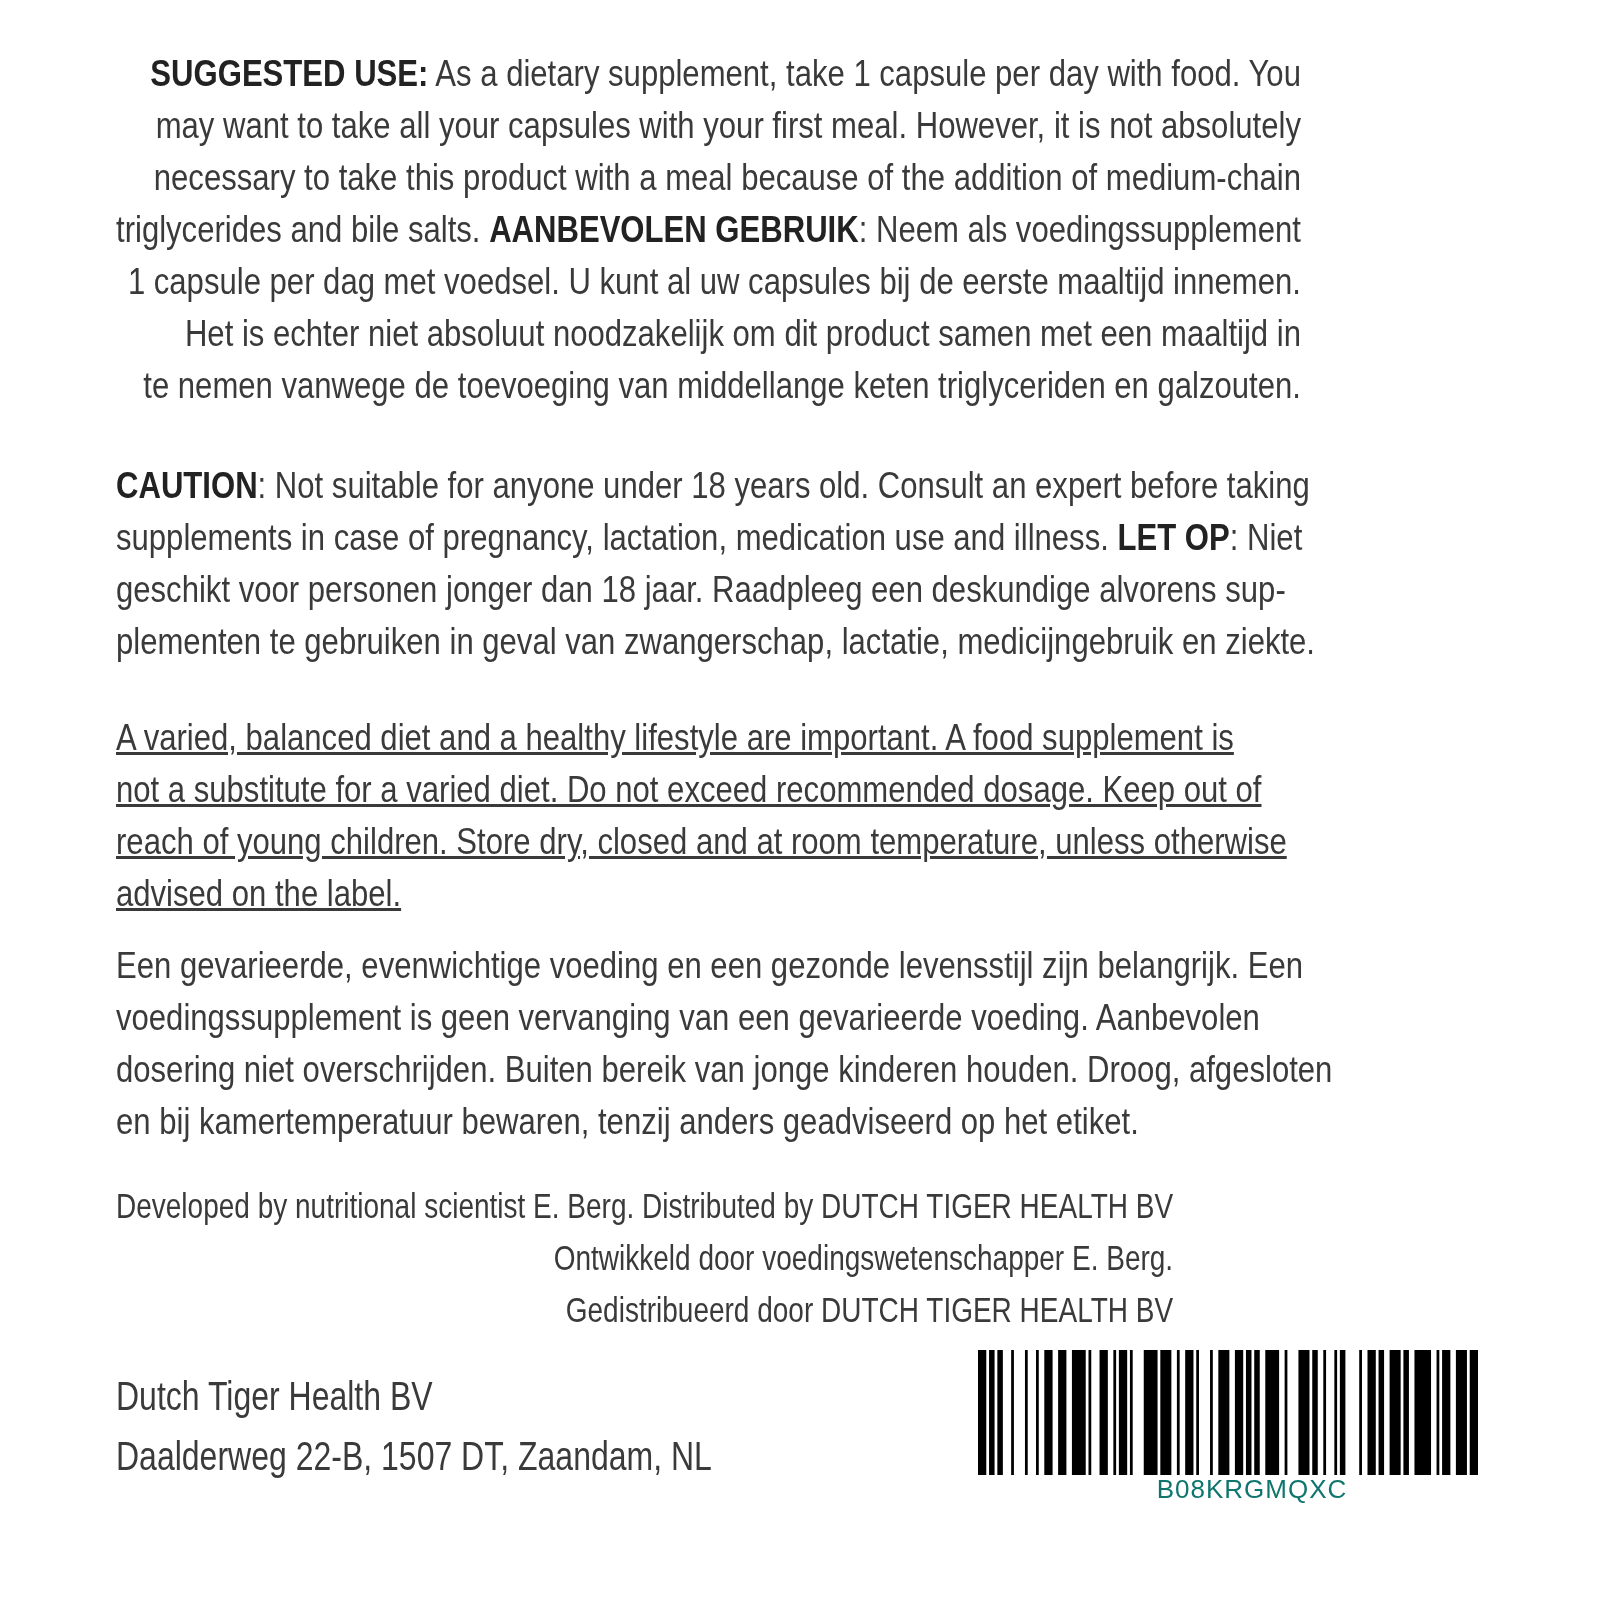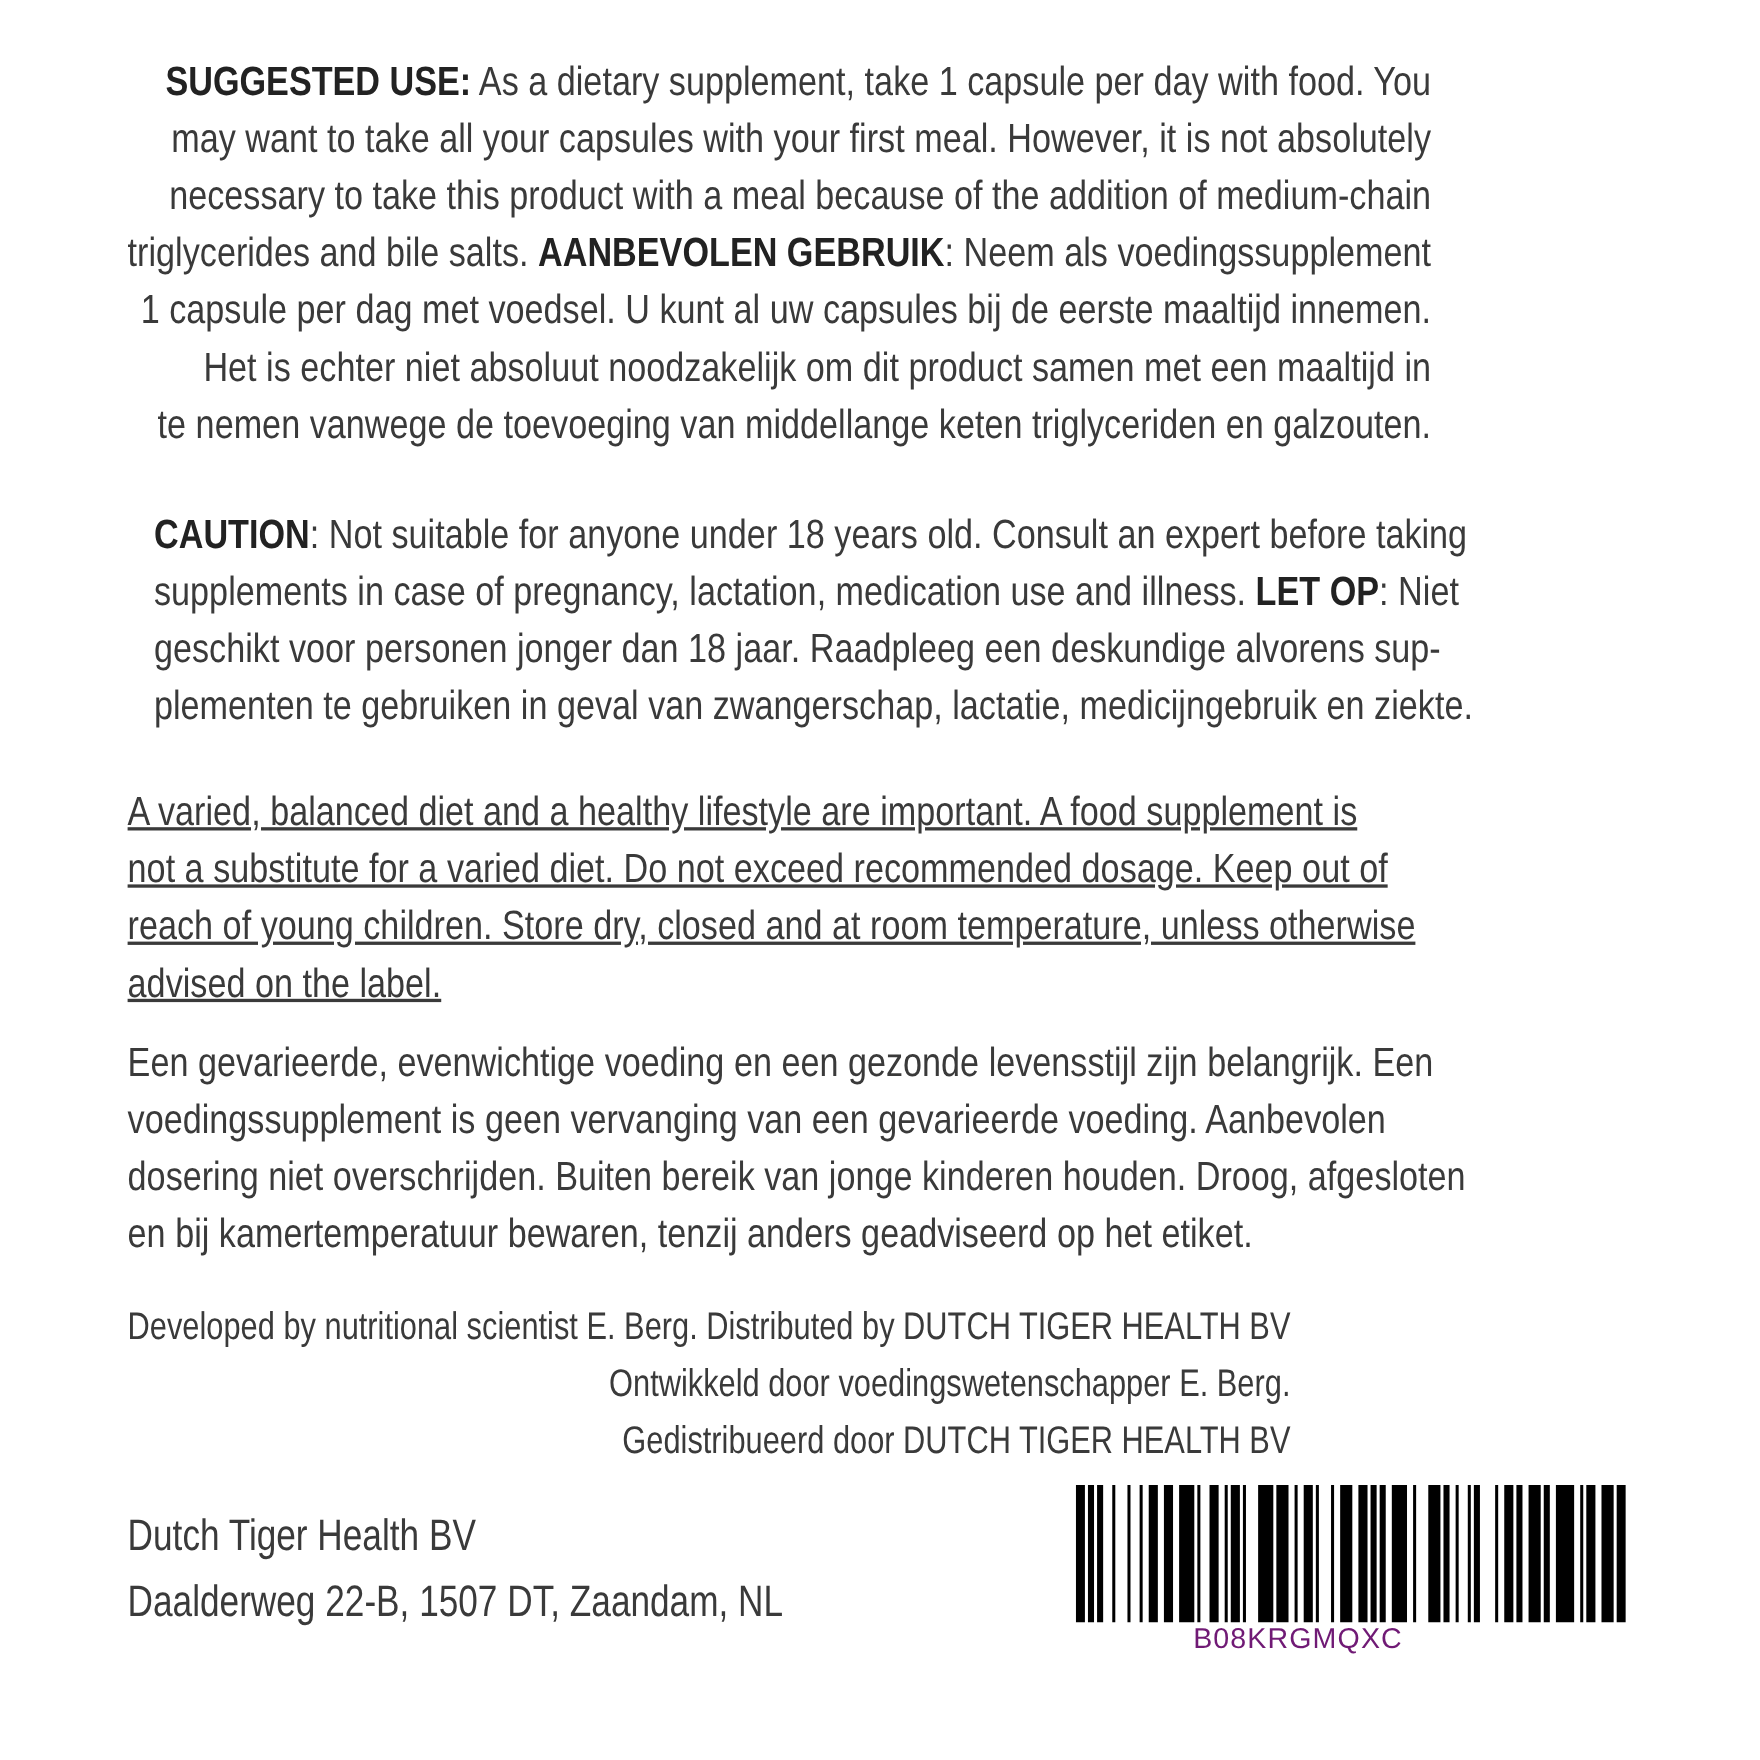--- a/index.html
+++ b/index.html
@@ -10,38 +10,38 @@
   .block { position: absolute; left: 116px; }
   .line {
     display: block; white-space: nowrap; font-size: 37px; line-height: 52px;
     transform-origin: left center; transform: scaleX(0.84); letter-spacing: 0px;
   }
   .line b { color: #222; font-weight: bold; }
   .small .line { font-size: 35px; line-height: 52px; transform: scaleX(0.80); }
   .addr .line { font-size: 40px; line-height: 60px; transform: scaleX(0.80); }
   #barcode { position: absolute; left: 978px; top: 1350px; width: 500px; height: 125px; }
   #barcode-text {
-    position: absolute; left: 930px; top: 1474px; width: 500px; text-align: center;
-    font-family: "Liberation Sans", sans-serif; font-size: 26px; color: #701a75; letter-spacing: 1px;
+    position: absolute; left: 1002px; top: 1474px; width: 500px; text-align: center;
+    font-family: "Liberation Sans", sans-serif; font-size: 26px; color: #0f766e; letter-spacing: 1px;
   }
 </style>
 </head>
 <body>
 
 <div class="block" style="top:48px;text-align:right;">
   <span class="line"><b>SUGGESTED USE:</b><span> As a dietary supplement, take 1 capsule per day with food. You</span></span>
   <span class="line">may want to take all your capsules with your first meal. However, it is not absolutely</span>
   <span class="line">necessary to take this product with a meal because of the addition of medium-chain</span>
   <span class="line"><span>triglycerides and bile salts. </span><b>AANBEVOLEN GEBRUIK</b><span>: Neem als voedingssupplement</span></span>
   <span class="line">1 capsule per dag met voedsel. U kunt al uw capsules bij de eerste maaltijd innemen.</span>
   <span class="line">Het is echter niet absoluut noodzakelijk om dit product samen met een maaltijd in</span>
   <span class="line">te nemen vanwege de toevoeging van middellange keten triglyceriden en galzouten.</span>
 </div>
 
-<div class="block" style="top:460px;margin-left:24px;">
+<div class="block" style="top:460px;">
   <span class="line"><b>CAUTION</b><span>: Not suitable for anyone under 18 years old. Consult an expert before taking</span></span>
   <span class="line"><span>supplements in case of pregnancy, lactation, medication use and illness. </span><b>LET OP</b><span>: Niet</span></span>
   <span class="line">geschikt voor personen jonger dan 18 jaar. Raadpleeg een deskundige alvorens sup-</span>
   <span class="line">plementen te gebruiken in geval van zwangerschap, lactatie, medicijngebruik en ziekte.</span>
 </div>
 
 <div class="block" style="top:712px;text-decoration:underline;">
   <span class="line">A varied, balanced diet and a healthy lifestyle are important. A food supplement is</span>
   <span class="line">not a substitute for a varied diet. Do not exceed recommended dosage. Keep out of</span>
   <span class="line">reach of young children. Store dry, closed and at room temperature, unless otherwise</span>

